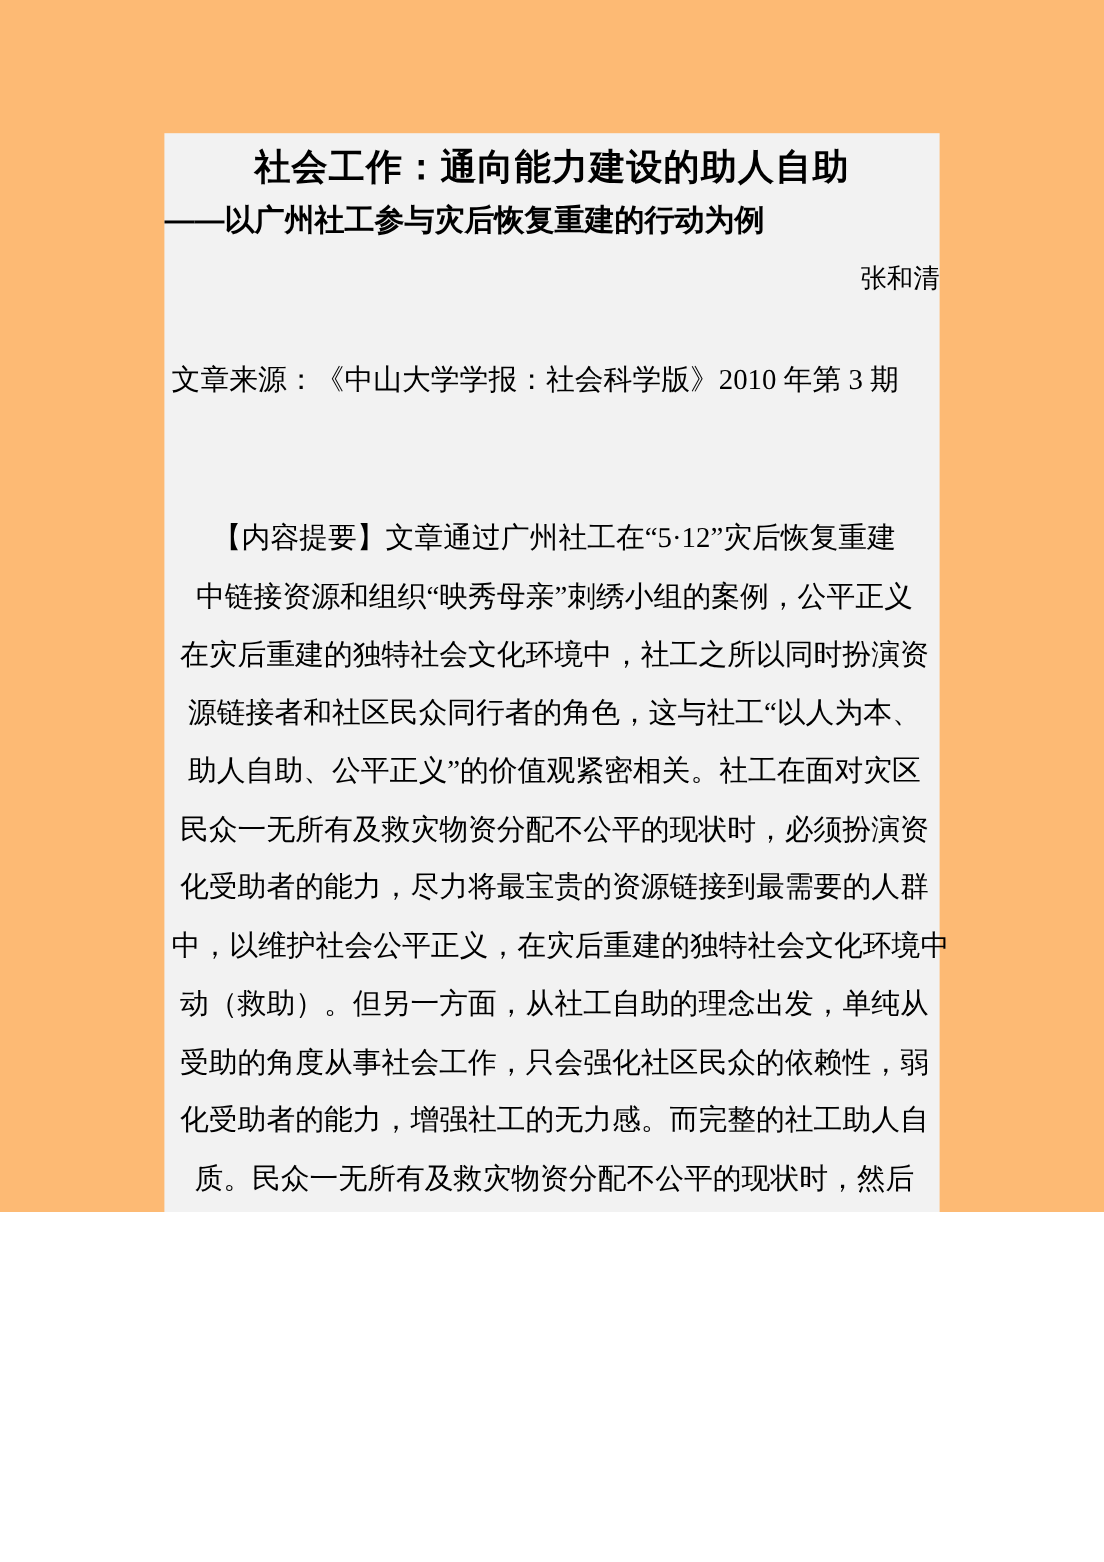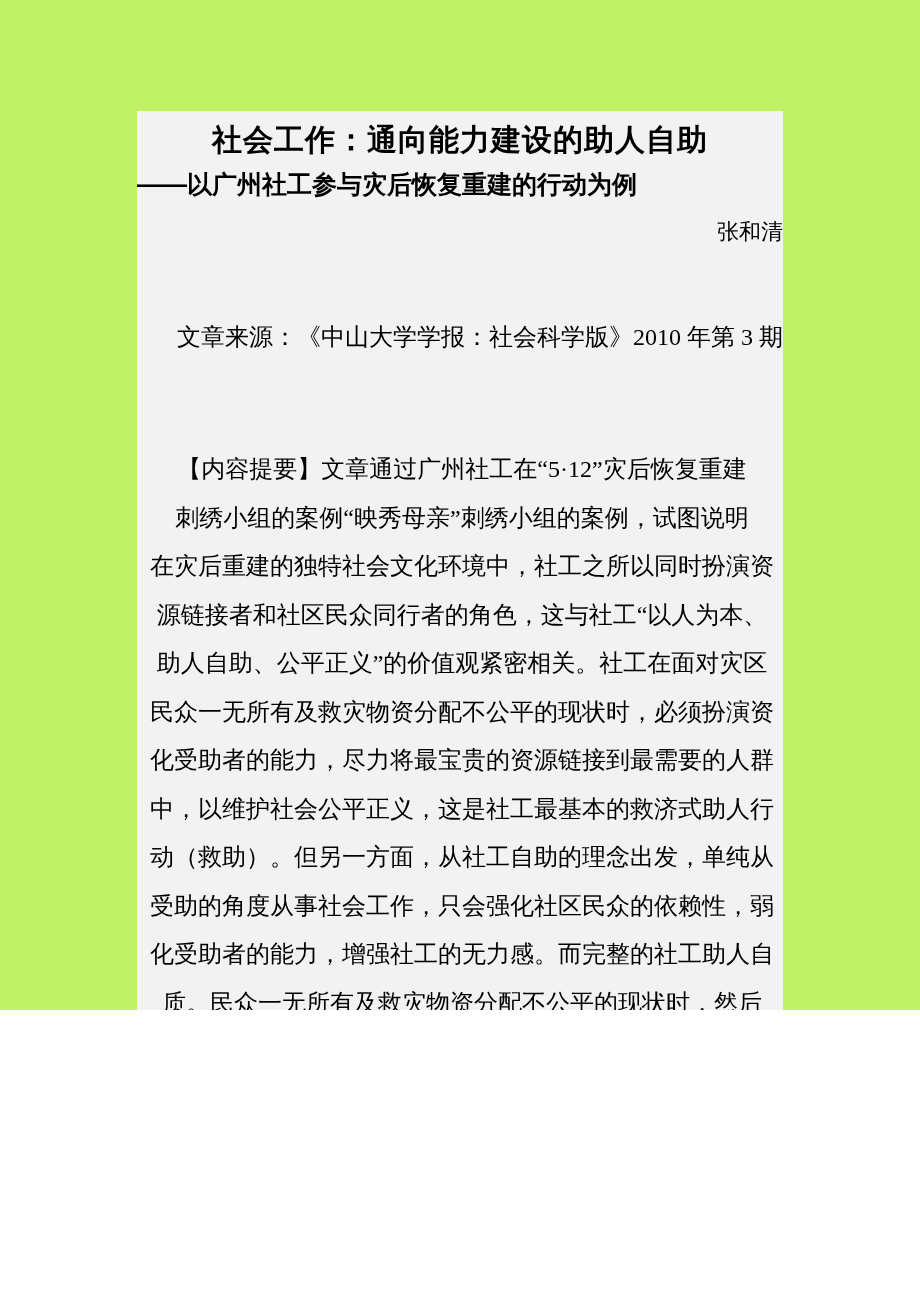--- a/index.html
+++ b/index.html
@@ -4,21 +4,21 @@
 <style>
   html, body {
     margin: 0;
     padding: 0;
     background: #ffffff;
   }
   .canvas {
     position: relative;
     width: 920px;
     height: 1010px;
-    background: #bef264;
+    background: #fdba74;
     overflow: hidden;
     font-family: "Liberation Serif", "DejaVu Serif", serif;
     color: #000000;
   }
   .text-block {
     position: absolute;
     left: 137px;
     top: 111px;
     width: 646px;
     height: 1001px;
@@ -43,25 +43,25 @@
     font-family: "Liberation Sans", "DejaVu Sans", sans-serif;
   }
   .doc-author {
     margin-top: 16px;
     font-size: 22px;
     line-height: 30px;
     font-weight: normal;
     text-align: right;
   }
   .doc-source {
-    margin-top: 72px;
+    margin-top: 52px;
     padding-left: 6px;
     font-size: 24px;
     line-height: 36px;
-    text-align: right;
+    text-align: left;
   }
   .doc-abstract {
     margin-top: 90px;
     padding-left: 6px;
     padding-right: 2px;
   }
   .abstract-line {
     font-size: 24px;
     line-height: 48.5px;
     white-space: nowrap;
@@ -94,27 +94,27 @@
     <div class="doc-title">社会工作：通向能力建设的助人自助</div>
 
     <div class="doc-subtitle">——以广州社工参与灾后恢复重建的行动为例</div>
 
     <div class="doc-author">张和清</div>
 
     <div class="doc-source">文章来源：《中山大学学报：社会科学版》2010 年第 3 期</div>
 
     <div class="doc-abstract">
         <div class="abstract-line">【内容提要】文章通过广州社工在“5·12”灾后恢复重建</div>
-        <div class="abstract-line">刺绣小组的案例“映秀母亲”刺绣小组的案例，试图说明</div>
+        <div class="abstract-line">中链接资源和组织“映秀母亲”刺绣小组的案例，公平正义</div>
         <div class="abstract-line">在灾后重建的独特社会文化环境中，社工之所以同时扮演资</div>
         <div class="abstract-line">源链接者和社区民众同行者的角色，这与社工“以人为本、</div>
         <div class="abstract-line">助人自助、公平正义”的价值观紧密相关。社工在面对灾区</div>
         <div class="abstract-line">民众一无所有及救灾物资分配不公平的现状时，必须扮演资</div>
         <div class="abstract-line">化受助者的能力，尽力将最宝贵的资源链接到最需要的人群</div>
-        <div class="abstract-line">中，以维护社会公平正义，这是社工最基本的救济式助人行</div>
+        <div class="abstract-line">中，以维护社会公平正义，在灾后重建的独特社会文化环境中</div>
         <div class="abstract-line">动（救助）。但另一方面，从社工自助的理念出发，单纯从</div>
         <div class="abstract-line">受助的角度从事社会工作，只会强化社区民众的依赖性，弱</div>
         <div class="abstract-line">化受助者的能力，增强社工的无力感。而完整的社工助人自</div>
         <div class="abstract-line">质。民众一无所有及救灾物资分配不公平的现状时，然后</div>
       </div>
 
   </div>
 
   <div class="page-footer">
     <span>1</span>

